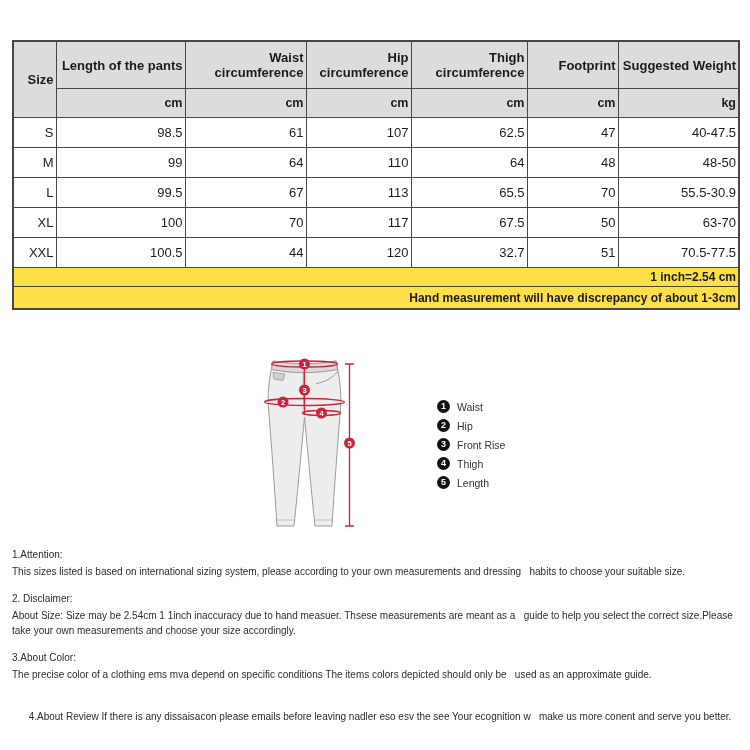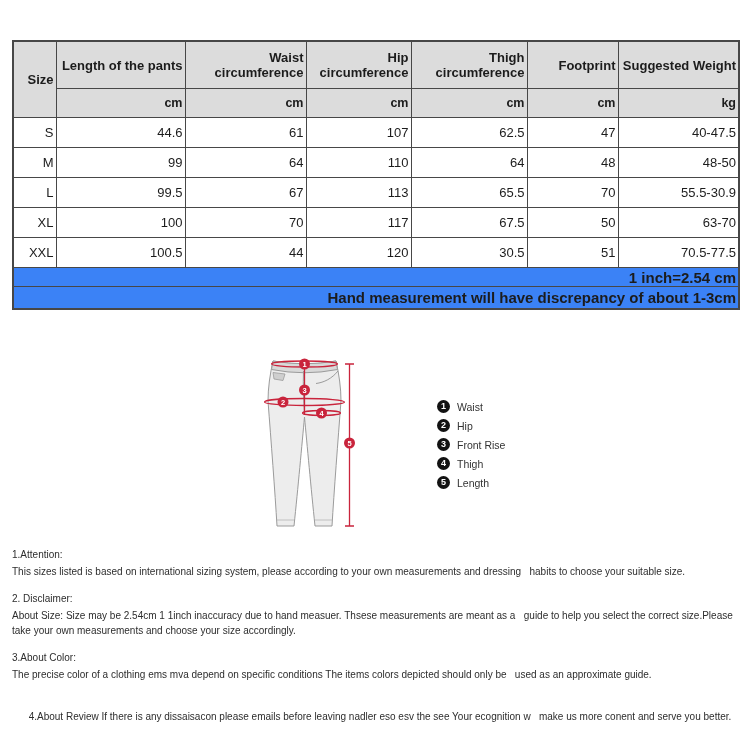--- a/index.html
+++ b/index.html
@@ -16,21 +16,21 @@
   }
   .size-table th,.size-table td{
     border:1px solid #474747;text-align:right;vertical-align:middle;padding:0 2px;
   }
   .size-table thead th{
     background:#dcdcdc;font-weight:bold;font-size:13px;line-height:15px;
   }
   .size-table thead tr.hdr-row th{height:46px;}
   .size-table thead tr.unit-row th{height:28px;font-size:12.5px;}
   .size-table tbody td{height:29px;font-size:13px;background:#ffffff;}
-  .size-table .fn-row td{font-size:15px;font-weight:bold;background:#3b82f6;}
+  .size-table .fn-row td{font-size:12px;font-weight:bold;background:#fde047;}
   .size-table .fn-row.fn-1 td{height:18px;}
   .size-table .fn-row.fn-2 td{height:21px;}
 
   
   .pants-svg{position:absolute;left:260px;top:340px;}
   .legend{position:absolute;left:437px;top:397px;}
   .legend-item{display:flex;align-items:center;height:19px;}
   .legend-badge{
     width:13px;height:13px;border-radius:50%;background:#121212;color:#ffffff;
     font-size:9px;font-weight:bold;line-height:13px;text-align:center;
@@ -75,21 +75,21 @@
         <th>cm</th>
         <th>cm</th>
         <th>cm</th>
         <th>cm</th>
         <th>kg</th>
       </tr>
     </thead>
     <tbody>
         <tr>
           <td>S</td>
-          <td>44.6</td>
+          <td>98.5</td>
           <td>61</td>
           <td>107</td>
           <td>62.5</td>
           <td>47</td>
           <td>40-47.5</td>
         </tr>
         <tr>
           <td>M</td>
           <td>99</td>
           <td>64</td>
@@ -114,21 +114,21 @@
           <td>117</td>
           <td>67.5</td>
           <td>50</td>
           <td>63-70</td>
         </tr>
         <tr>
           <td>XXL</td>
           <td>100.5</td>
           <td>44</td>
           <td>120</td>
-          <td>30.5</td>
+          <td>32.7</td>
           <td>51</td>
           <td>70.5-77.5</td>
         </tr>
       </tbody>
     <tbody>
       <tr class="fn-row fn-1">
         <td colspan="7">1 inch=2.54 cm</td>
       </tr>
       <tr class="fn-row fn-2">
         <td colspan="7">Hand measurement will have discrepancy of about 1-3cm</td>

